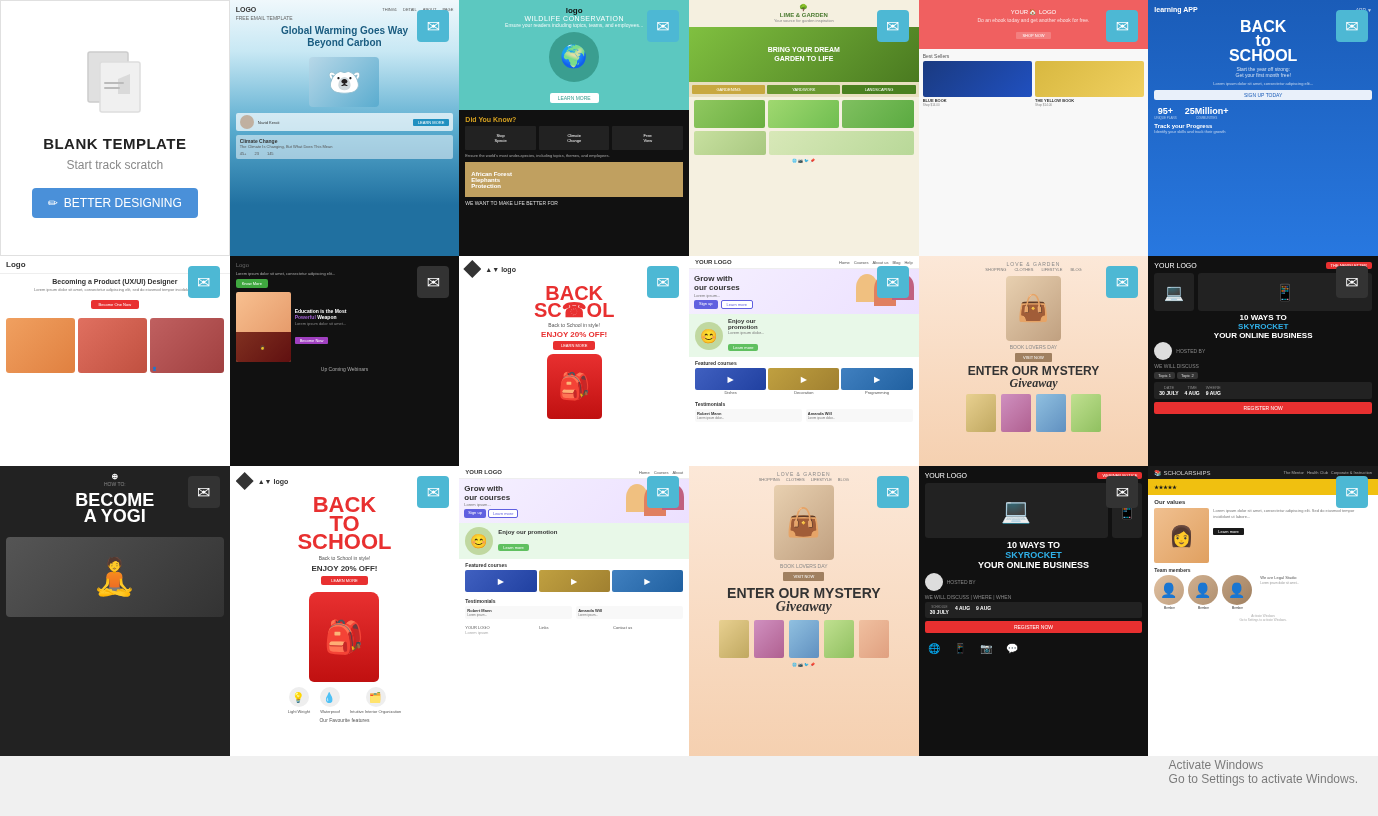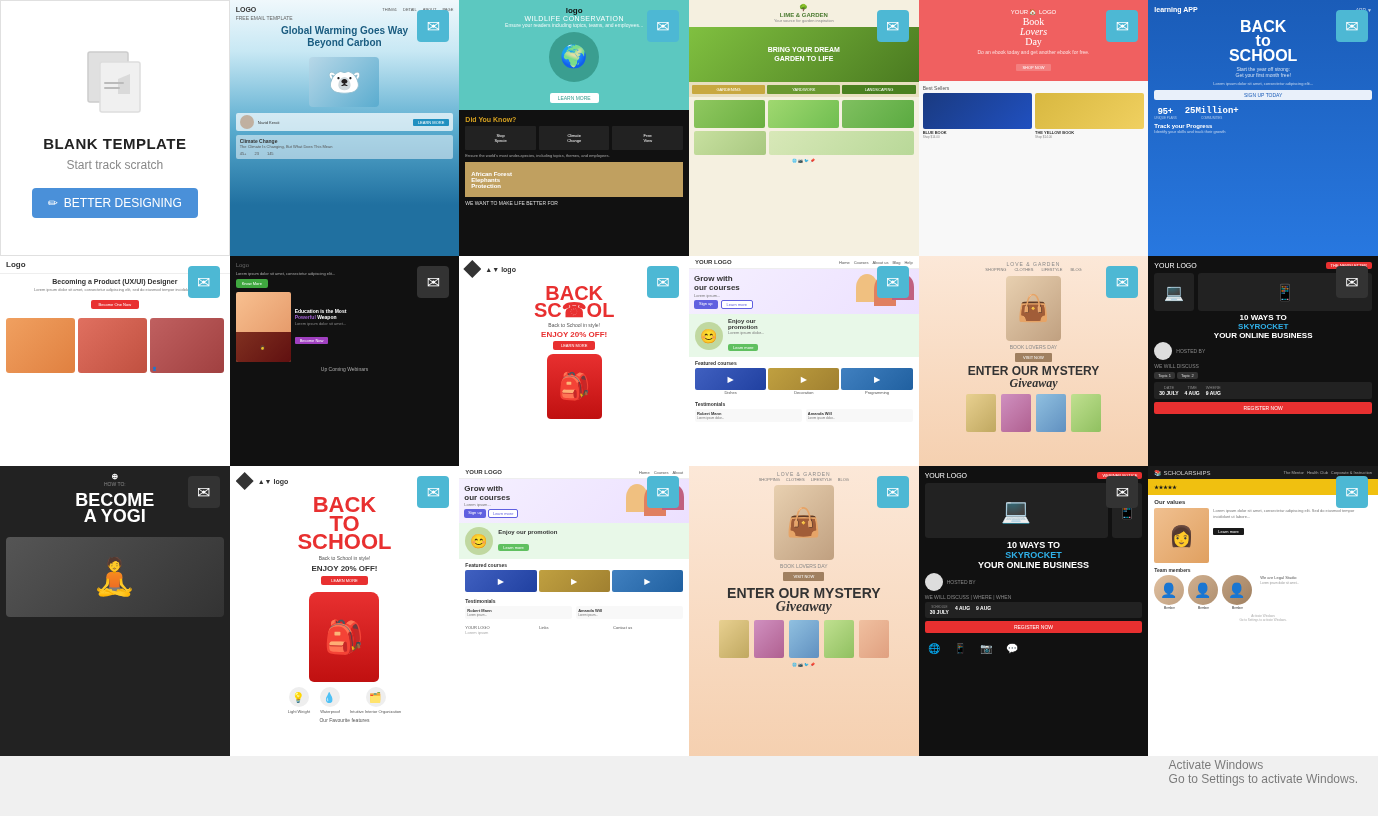--- a/index.html
+++ b/index.html
@@ -238,21 +238,20 @@
         <div style="font-size:4px;color:#888;margin-top:3px;text-align:center;">🌐 📷 🐦 📌</div>
       </div>
     </div>
   </div>
 
   <div class="card-wrapper" style="height:256px;">
     <div class="mail-badge">✉</div>
     <div style="width:100%;height:100%;" class="cb-bl">
       <div style="padding:8px 6px;text-align:center;background:#f06060;">
         <div style="font-size:6px;color:white;margin-bottom:2px;">YOUR 🏠 LOGO</div>
-        <div style="font-size:10px;font-family:Georgia,serif;color:white;line-height:1.0;">Book<br><em>Lovers</em><br>Day</div>
         <div style="font-size:5px;color:rgba(255,255,255,0.8);margin-top:2px;">Do an ebook today and get another ebook for free.</div>
         <div style="background:rgba(255,255,255,0.2);color:white;font-size:4px;padding:1px 6px;border-radius:1px;display:inline-block;margin-top:2px;">SHOP NOW</div>
       </div>
       <div style="background:#f8f8f8;flex:1;padding:4px;">
         <div style="font-size:5px;color:#555;margin-bottom:2px;">Best Sellers</div>
         <div style="display:flex;gap:3px;">
           <div style="flex:1;">
             <div style="height:36px;background:linear-gradient(135deg,#1a3a80,#2050c0);border-radius:2px;"></div>
             <div style="font-size:4px;color:#333;margin-top:1px;font-weight:bold;">BLUE BOOK</div>
             <div style="font-size:3px;color:#888;">Shop $14.00</div>
@@ -277,21 +276,21 @@
       <div style="font-size:16px;font-weight:900;color:white;text-align:center;line-height:0.9;margin:3px 0;">BACK<br>to<br>SCHOOL</div>
       <div style="font-size:5px;color:rgba(255,255,255,0.8);text-align:center;margin-bottom:3px;">Start the year off strong:<br>Get your first month free!</div>
       <div style="font-size:4px;color:rgba(255,255,255,0.7);text-align:center;margin-bottom:4px;">Lorem ipsum dolor sit amet, consectetur adipiscing elit...</div>
       <div style="background:rgba(255,255,255,0.9);color:#1a5cb8;font-size:5px;padding:2px 10px;border-radius:2px;text-align:center;margin-bottom:6px;">SIGN UP TODAY</div>
       <div style="display:flex;gap:8px;">
         <div style="text-align:center;">
           <div style="font-size:9px;font-weight:bold;color:white;">95+</div>
           <div style="font-size:3px;color:rgba(255,255,255,0.6);">UNIQUE PLANS</div>
         </div>
         <div style="text-align:center;">
-          <div style="font-size:9px;font-weight:bold;color:white;font-family:Liberation Mono, monospace;">25Million+</div>
+          <div style="font-size:9px;font-weight:bold;color:white;">25Million+</div>
           <div style="font-size:3px;color:rgba(255,255,255,0.6);">COMMUNITIES</div>
         </div>
       </div>
       <div style="margin-top:3px;font-size:6px;font-weight:bold;color:white;">Track your Progress</div>
       <div style="font-size:4px;color:rgba(255,255,255,0.7);">Identify your skills and track their growth</div>
     </div>
   </div>
 
   <div class="card-wrapper" style="height:210px;">
     <div class="mail-badge">✉</div>

